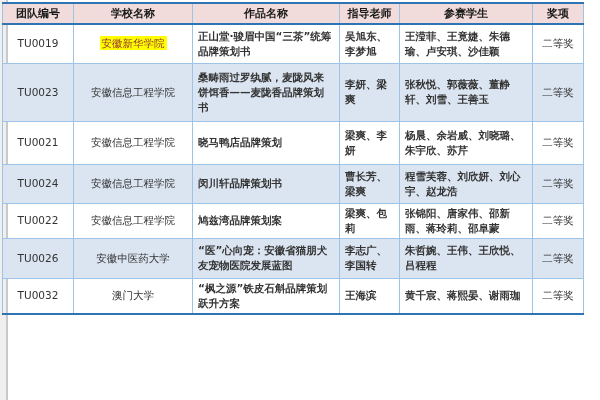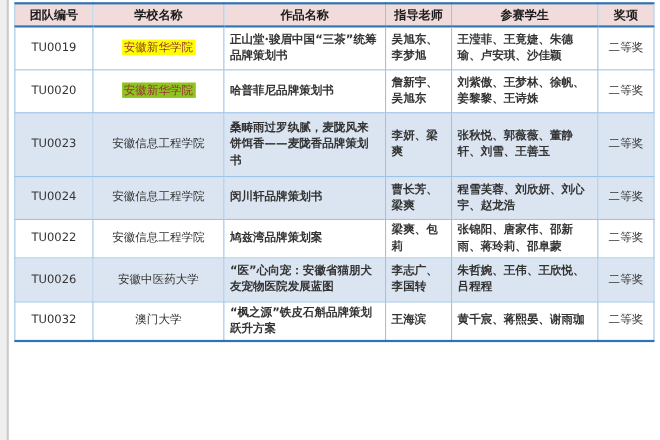--- a/index.html
+++ b/index.html
@@ -18,21 +18,21 @@
     position: absolute; left: 0; top: 0;
     width: 6px; height: 400px;
     background: var(--edge-band, #efefef);
   }
   .edge-line {
     position: absolute; left: 6px; top: 0;
     width: 2px; height: 400px;
     background: var(--edge-line, #c9c9c9);
   }
   table.award-table {
-    position: absolute; left: 13px; top: 2px;
+    position: absolute; left: 2px; top: 2px;
     width: 581px;
     border-collapse: collapse;
     table-layout: fixed;
     border-top: 2px solid var(--grid-strong, #2e74b5);
     border-bottom: 2px solid var(--grid-strong, #2e74b5);
     font-size: 10.5px;
     line-height: 15px;
     color: var(--text, #333);
     border-radius: 29px;
   }
@@ -90,34 +90,34 @@
       </thead>
     <tbody id="tbody">
         <tr style="height: 39px;">
           <td class="a-center">TU0019</td>
           <td class="a-center"><span class="hl" style="background: rgb(255, 255, 0);">安徽新华学院</span></td>
           <td class="a-left">正山堂·骏眉中国“三茶”统筹品牌策划书</td>
           <td class="a-left">吴旭东、李梦旭</td>
           <td class="a-left">王滢菲、王竟婕、朱德瑜、卢安琪、沙佳颖</td>
           <td class="a-center">二等奖</td>
         </tr>
-        <tr style="height: 39px;">
-          <td class="a-center">TU0020</td>
-          <td class="a-center"><span class="hl" style="background: rgb(143, 195, 31);">安徽新华学院</span></td>
-          <td class="a-left">哈普菲尼品牌策划书</td>
-          <td class="a-left">詹新宇、吴旭东</td>
-          <td class="a-left">刘紫傲、王梦林、徐帆、姜黎黎、王诗姝</td>
-          <td class="a-center">二等奖</td>
-        </tr>
         <tr class="zebra" style="height: 58px;">
           <td class="a-center">TU0023</td>
           <td class="a-center">安徽信息工程学院</td>
           <td class="a-left">桑畴雨过罗纨腻，麦陇风来饼饵香——麦陇香品牌策划书</td>
           <td class="a-left">李妍、梁爽</td>
           <td class="a-left">张秋悦、郭薇薇、董静轩、刘雪、王善玉</td>
+          <td class="a-center">二等奖</td>
+        </tr>
+        <tr style="height: 43px;">
+          <td class="a-center">TU0021</td>
+          <td class="a-center">安徽信息工程学院</td>
+          <td class="a-left">晓马鸭店品牌策划</td>
+          <td class="a-left">梁爽、李妍</td>
+          <td class="a-left">杨晨、余岩威、刘晓璐、朱宇欣、苏芹</td>
           <td class="a-center">二等奖</td>
         </tr>
         <tr class="zebra" style="height: 39px;">
           <td class="a-center">TU0024</td>
           <td class="a-center">安徽信息工程学院</td>
           <td class="a-left">闵川轩品牌策划书</td>
           <td class="a-left">曹长芳、梁爽</td>
           <td class="a-left">程雪芙蓉、刘欣妍、刘心宇、赵龙浩</td>
           <td class="a-center">二等奖</td>
         </tr>

